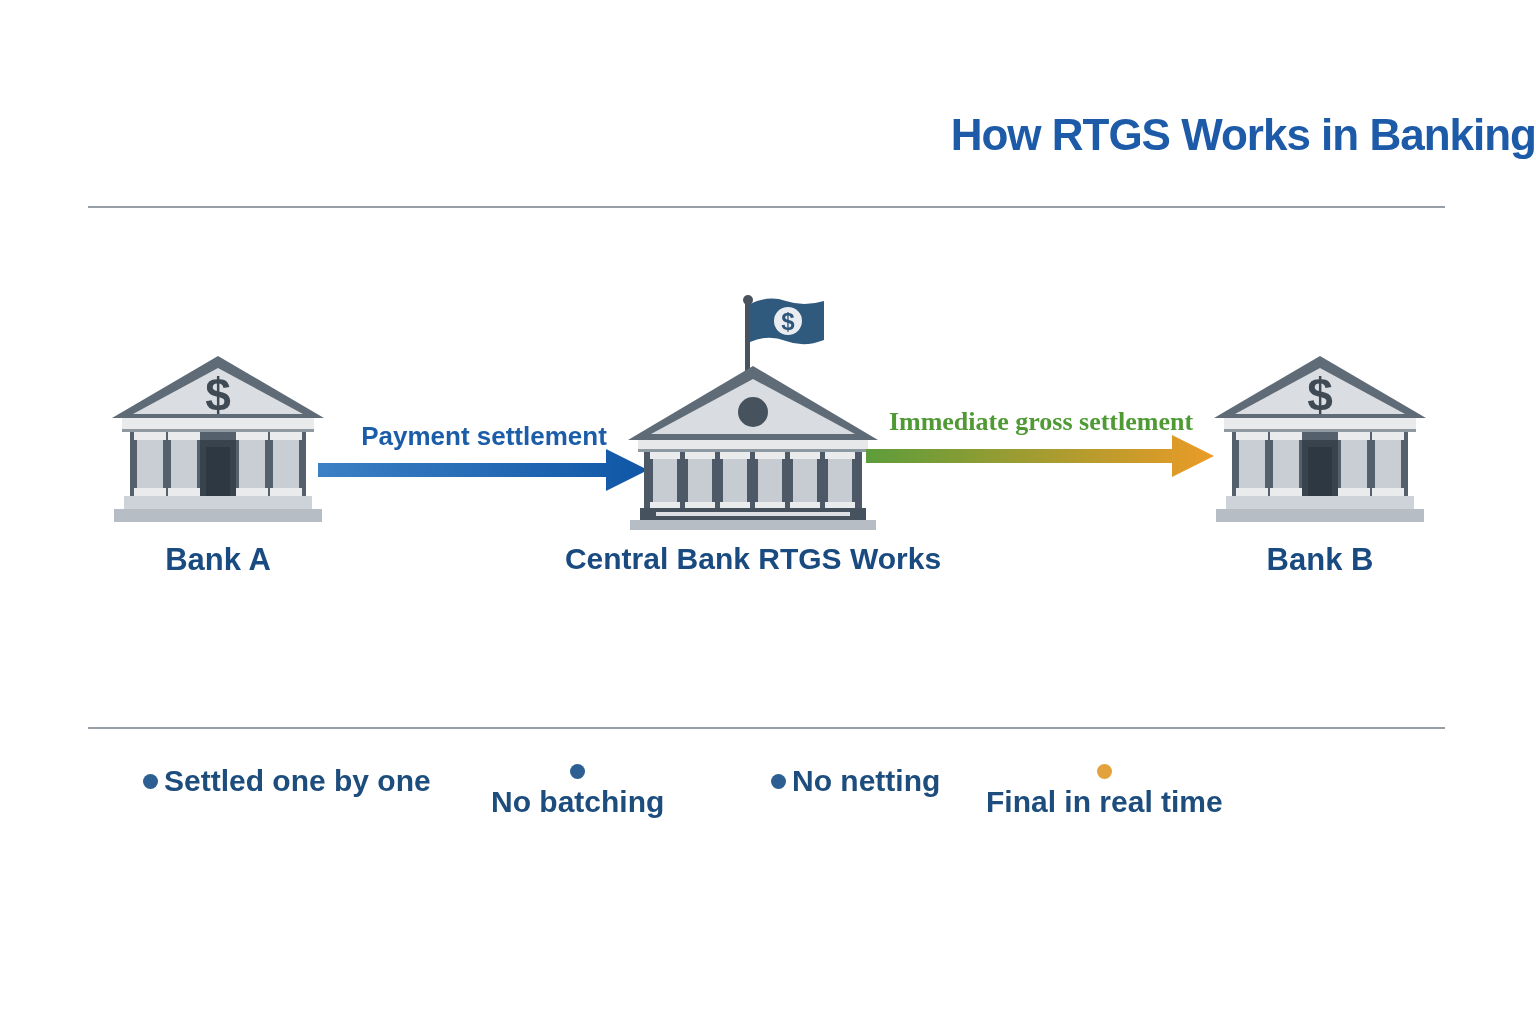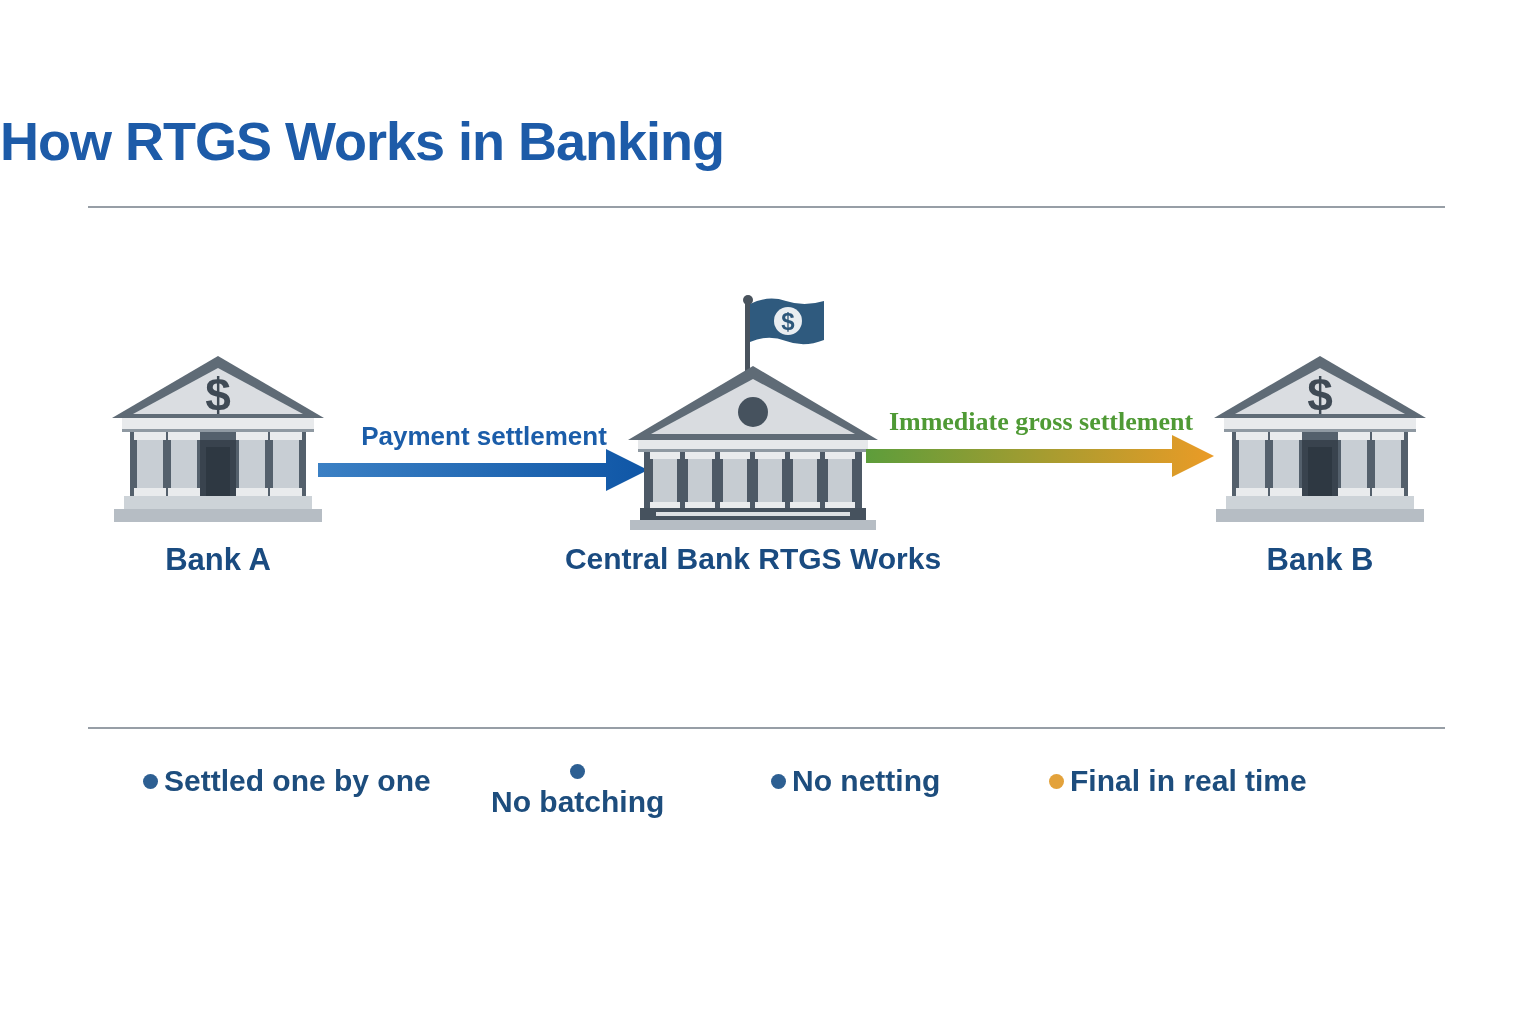--- a/index.html
+++ b/index.html
@@ -16,22 +16,22 @@
     overflow: hidden;
   }
 
   
   .page-title {
     position: absolute;
     top: 110px;
     left: 0;
     width: 100%;
     margin: 0;
-    text-align: left;
-    font-size: 54px;
+    text-align: right;
+    font-size: 44px;
     font-weight: bold;
     letter-spacing: -1px;
     color: var(--title, #1d5ba8);
   }
 
   
   .divider {
     position: absolute;
     left: 88px;
     width: 1357px;
@@ -106,21 +106,21 @@
   .feature-bullet.orange { background: var(--bullet-orange, #e3a23b); }
   .feature-label {
     font-size: 30px;
     font-weight: bold;
     white-space: nowrap;
     color: var(--feature-text, #1d4d7d);
   }
   .feature-1 { left: 143px; }
   .feature-2 { left: 491px; flex-direction: column; }
   .feature-3 { left: 771px; }
-  .feature-4 { left: 1049px; }
+  .feature-4 { left: 986px; flex-direction: column; }
 </style>
 </head>
 <body>
 
 <div class="canvas">
 
   <h1 class="page-title">How RTGS Works in Banking</h1>
 
   <div class="divider top"></div>
 

